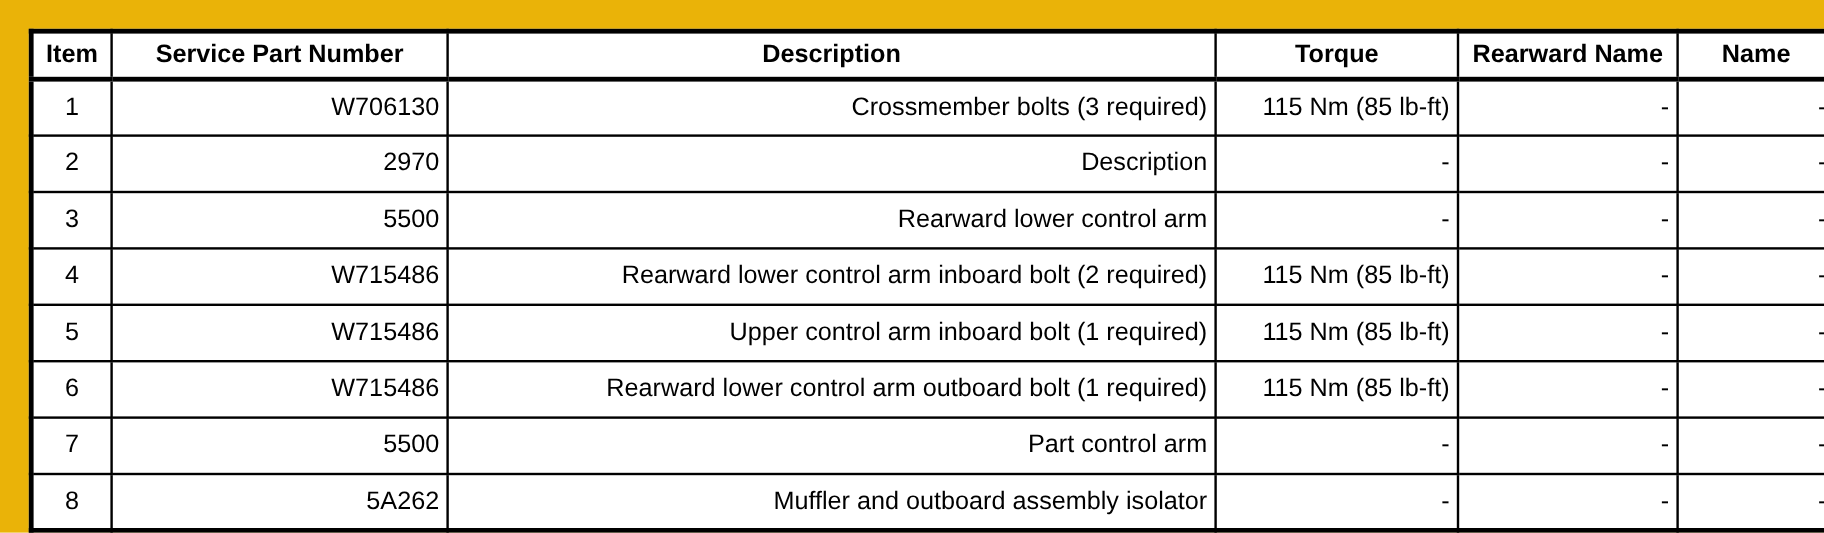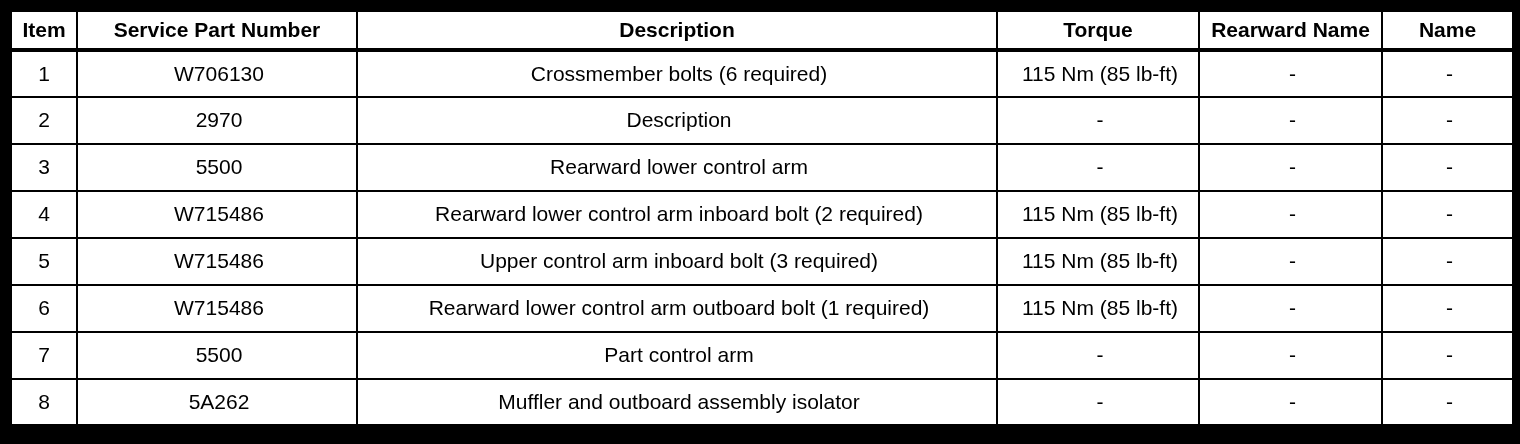--- a/index.html
+++ b/index.html
@@ -9,22 +9,22 @@
   }
   body {
     font-family: "Liberation Sans", sans-serif;
     color: #000000;
     -webkit-font-smoothing: none;
   }
   .page {
     width: 1520px;
     height: 444px;
     box-sizing: border-box;
-    padding: 8px;
-    background: #000000;
+    padding: 24px;
+    background: #eab308;
   }
   table.parts-table {
     width: 1504px;
     border-collapse: collapse;
     table-layout: fixed;
     background: #ffffff;
   }
   table.parts-table col.c-item     { width: 67px;  }
   table.parts-table col.c-spn      { width: 280px; }
   table.parts-table col.c-desc     { width: 640px; }
@@ -50,21 +50,21 @@
   table.parts-table thead th {
     font-weight: bold;
     text-align: center;
     height: 40px;
     border-bottom: 4px solid #000000;
     padding: 2px 6px;
   }
   table.parts-table tbody td {
     height: 47px;
     font-weight: normal;
-    text-align: center;
+    text-align: right;
     padding: 2px 6px 2px 10px;
   }
   table.parts-table tbody td:first-child {
     text-align: center;
     padding: 2px 2px;
   }
 </style>
 </head>
 <body>
 
@@ -85,21 +85,21 @@
           <th>Description</th>
           <th>Torque</th>
           <th>Rearward Name</th>
           <th>Name</th>
         </tr>
     </thead>
     <tbody id="table-body">
         <tr>
           <td>1</td>
           <td>W706130</td>
-          <td>Crossmember bolts (6 required)</td>
+          <td>Crossmember bolts (3 required)</td>
           <td>115 Nm (85 lb-ft)</td>
           <td>-</td>
           <td>-</td>
         </tr>
         <tr>
           <td>2</td>
           <td>2970</td>
           <td>Description</td>
           <td>-</td>
           <td>-</td>
@@ -117,21 +117,21 @@
           <td>4</td>
           <td>W715486</td>
           <td>Rearward lower control arm inboard bolt (2 required)</td>
           <td>115 Nm (85 lb-ft)</td>
           <td>-</td>
           <td>-</td>
         </tr>
         <tr>
           <td>5</td>
           <td>W715486</td>
-          <td>Upper control arm inboard bolt (3 required)</td>
+          <td>Upper control arm inboard bolt (1 required)</td>
           <td>115 Nm (85 lb-ft)</td>
           <td>-</td>
           <td>-</td>
         </tr>
         <tr>
           <td>6</td>
           <td>W715486</td>
           <td>Rearward lower control arm outboard bolt (1 required)</td>
           <td>115 Nm (85 lb-ft)</td>
           <td>-</td>

